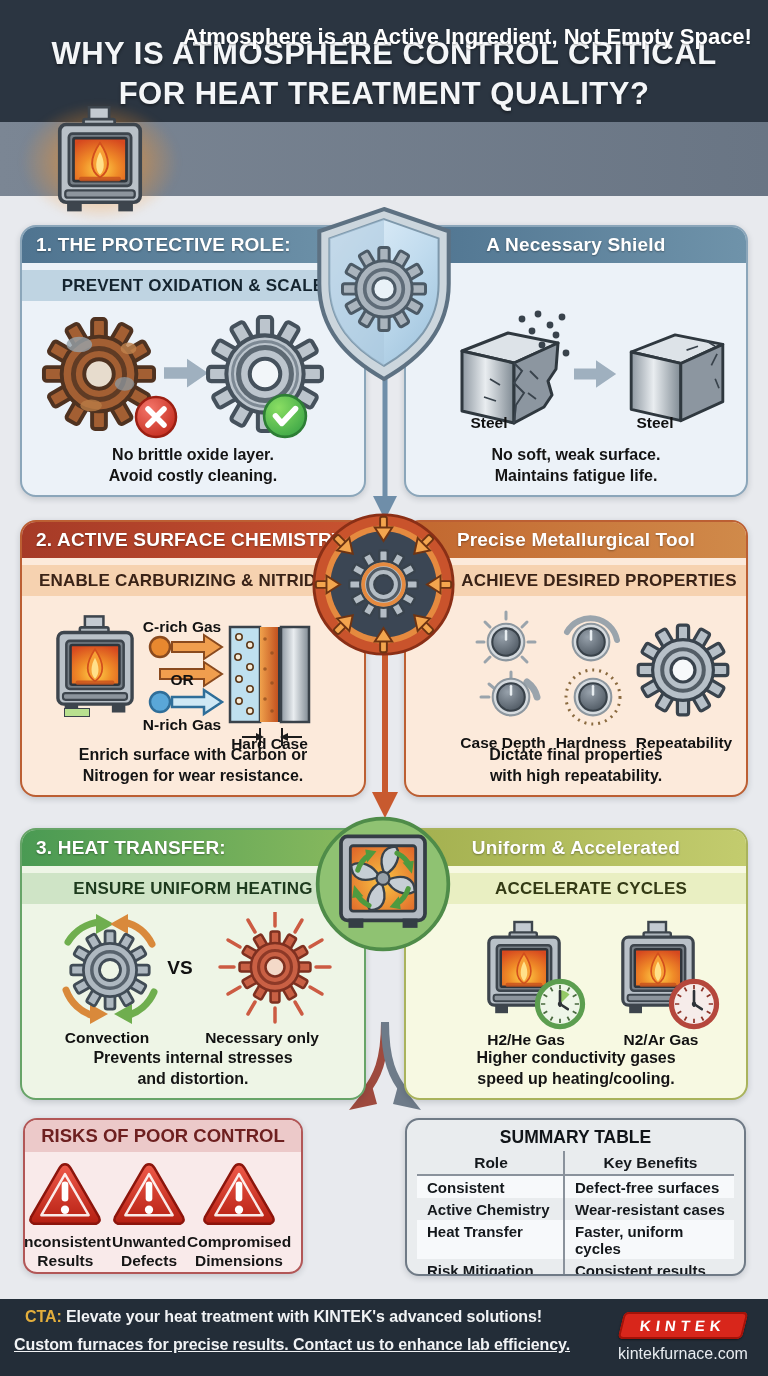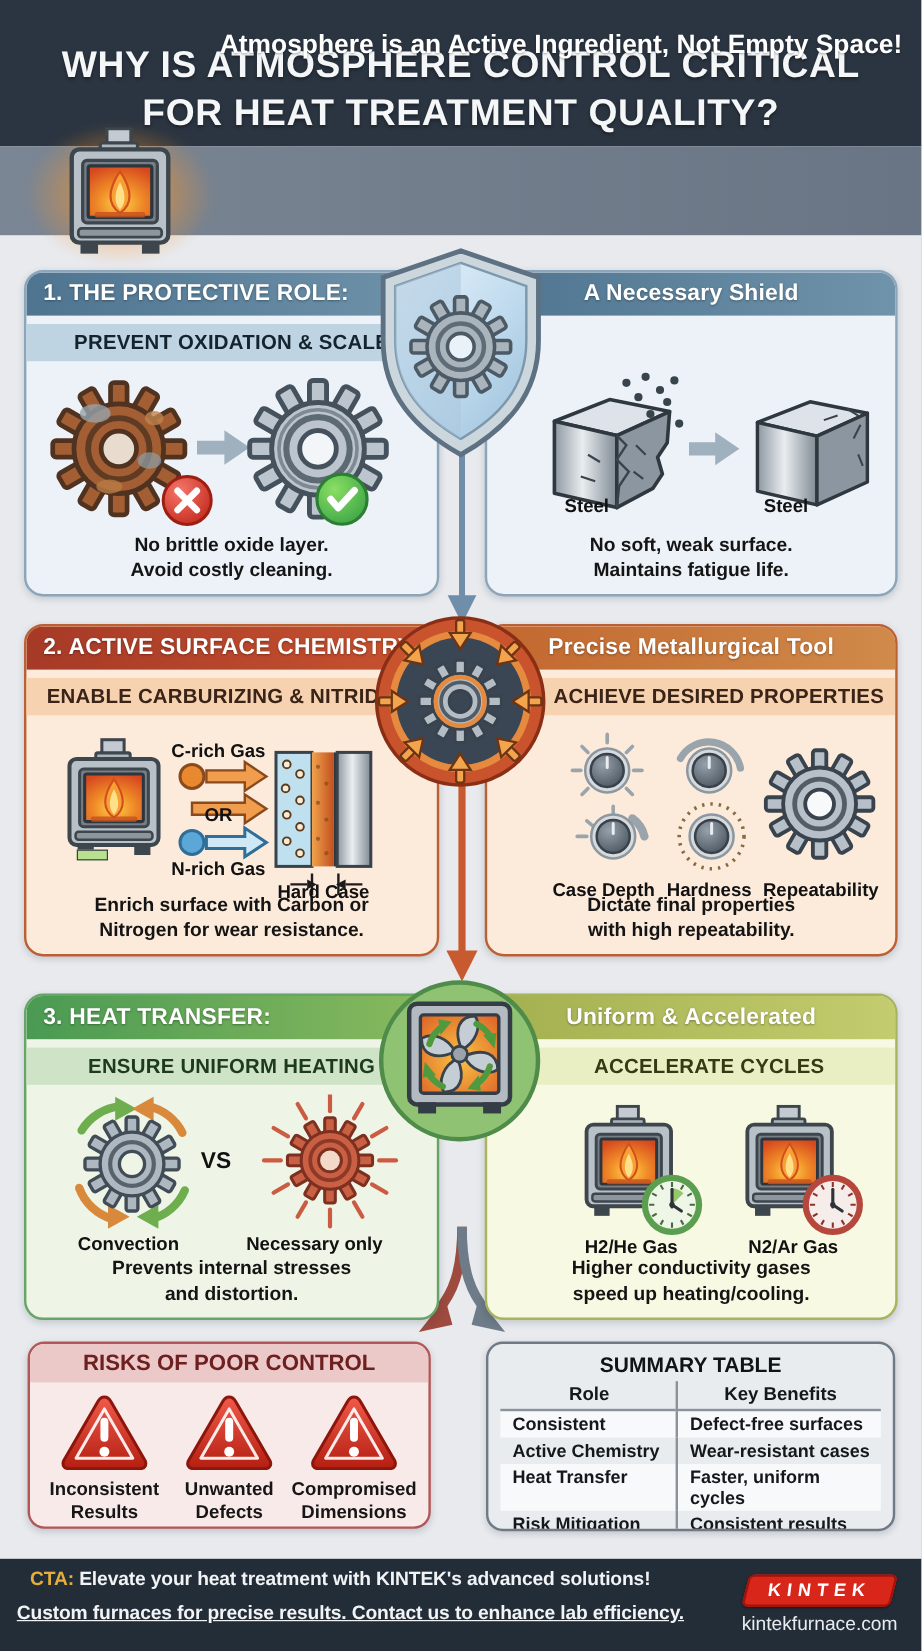--- a/index.html
+++ b/index.html
@@ -511,21 +511,21 @@
     <g fill="#4f9a3f">
       <path d="M56 38 L68 40 L58 52 Z"></path>
         <path d="M108 50 L106 64 L96 52 Z"></path>
       <path d="M94 102 L82 100 L92 88 Z"></path>
         <path d="M42 90 L44 76 L54 88 Z"></path>
     </g>
     <rect x="38" y="112" width="16" height="10" fill="#343d45"></rect>
     <rect x="96" y="112" width="16" height="10" fill="#343d45"></rect>
   </svg>
 
-  <section class="panel" style="left:23px;top:1118px;width:336px;height:156px;background:#f9eaea;border:2.5px solid #b25757;border-radius:14px">
+  <section class="panel" style="left:23px;top:1118px;width:280px;height:156px;background:#f9eaea;border:2.5px solid #b25757;border-radius:14px">
     <div class="risk-head">RISKS OF POOR CONTROL</div>
     <div class="risk-row">
       <div class="risk-item">
         <svg style="margin:0 auto;width:76px;height:68px">
             <use href="#warn"></use>
           </svg>
         <div class="lbl pre">Inconsistent
 Results</div>
       </div>
       <div class="risk-item">

